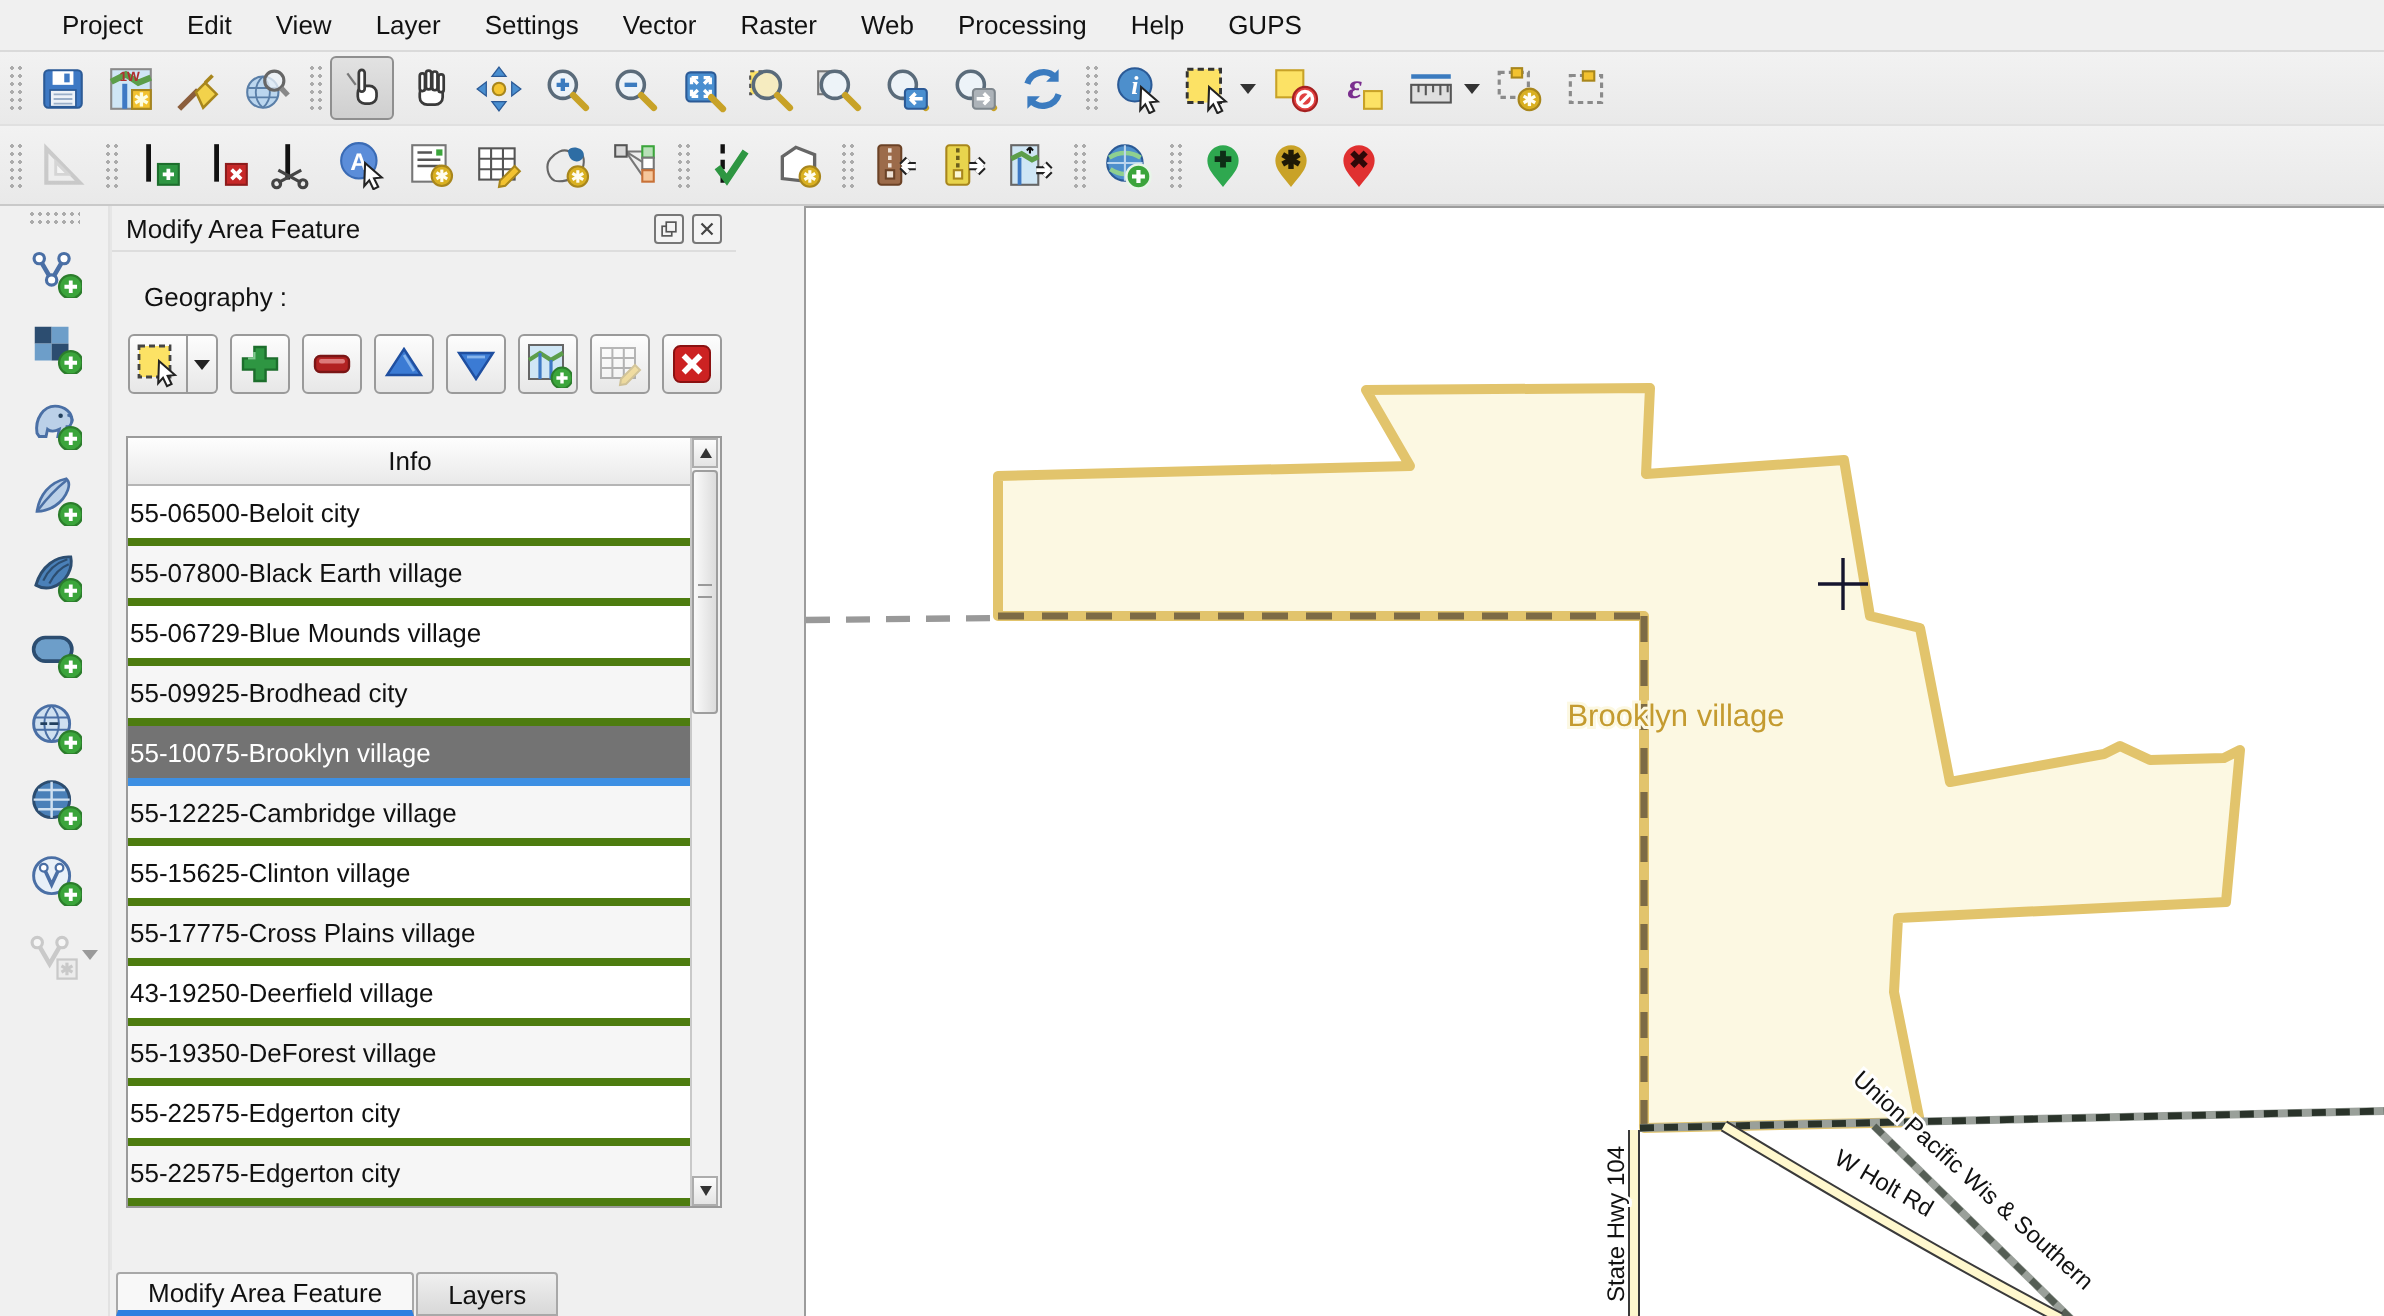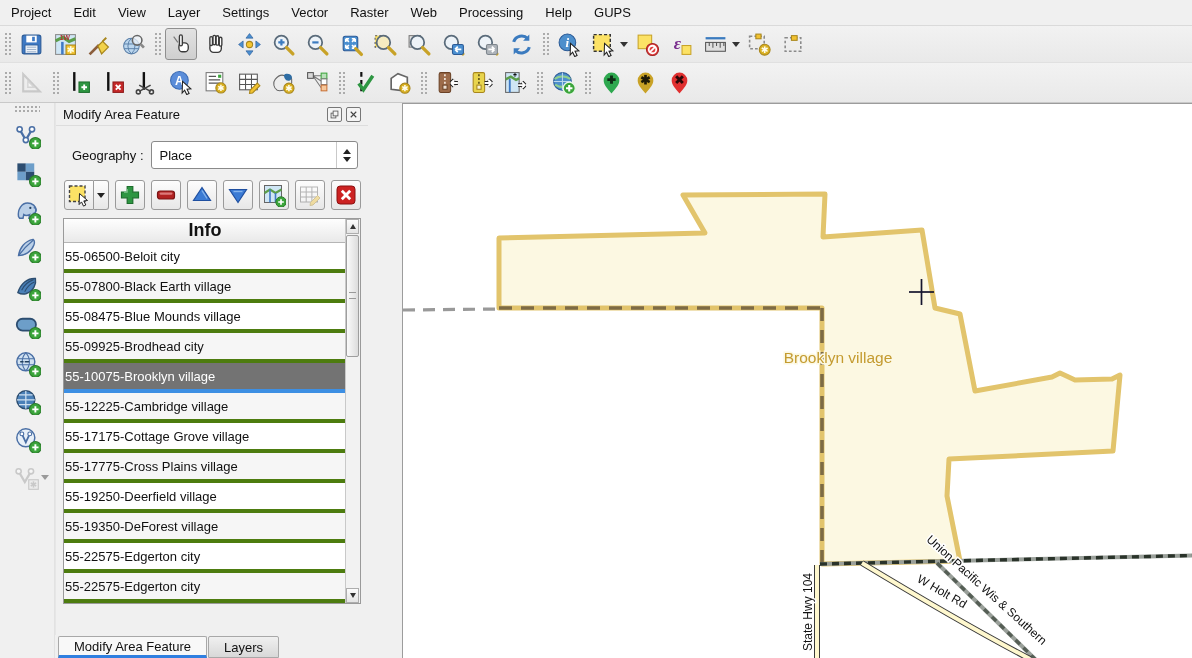--- a/index.html
+++ b/index.html
@@ -1,20 +1,20 @@
 <!DOCTYPE html>
 <html><head>
 <meta charset="utf-8">
 <style>
   html,body{margin:0;padding:0}
   body{width:1192px;height:658px;position:relative;overflow:hidden;
        font-family:"Liberation Sans",sans-serif;background:#F0F0F0;color:#111;}
   
   #menubar{position:absolute;left:0;top:0;width:1192px;height:26px;background:#F0F0F0;
-           border-bottom:1px solid #DADADA;display:flex;align-items:center;padding-left:0;box-sizing:border-box}
+           border-bottom:1px solid #DADADA;display:flex;align-items:center;padding-left:20px;box-sizing:border-box}
   .menu-item{font-size:13px;padding:4px 11px;cursor:default}
   
   .toolbar{position:absolute;left:0;width:1192px;display:flex;align-items:center;background:linear-gradient(#F2F2F2,#E9E9E9);box-sizing:border-box}
   #toolbar1{top:26px;height:37px;border-bottom:1px solid #E0E0E0}
   #toolbar2{top:63px;height:40px;border-bottom:1px solid #C9C9C9}
   .tbtn{width:32px;height:32px;border:1px solid transparent;background:transparent;padding:0;margin:0 1px;
         display:inline-flex;align-items:center;justify-content:center;border-radius:3px}
   .tbtn svg{width:25px;height:25px}
   .tbtn.pressed{background:linear-gradient(#E2E2E2,#CFCFCF);border:1px solid #8F8F8F}
   .tbtn.disabled{opacity:.42}
@@ -50,21 +50,21 @@
   .pbtn svg{width:24px;height:24px}
   .pbtn.disabled svg{opacity:.4}
   .pcombo{display:flex}
   .pcombo .pbtn{border-top-right-radius:0;border-bottom-right-radius:0}
   .pcombo .pdrop{width:15px;height:30px;border:1px solid #9A9A9A;border-left:none;border-radius:0 3px 3px 0;
         background:linear-gradient(#FDFDFD,#E7E7E7);display:inline-flex;align-items:center;justify-content:center;padding:0}
   .pcombo .pdrop i{width:0;height:0;border-left:4px solid transparent;border-right:4px solid transparent;border-top:5px solid #222}
   
   .p-list{position:absolute;left:7px;right:7px;top:115px;height:384px;border:1px solid #9A9A9A;background:#fff;overflow:hidden}
   .l-head{position:absolute;left:0;right:14px;top:0;height:23px;background:linear-gradient(#FEFEFE,#E9E9E9);
-          border-bottom:1px solid #B5B5B5;display:flex;align-items:center;justify-content:center;font-weight:bold;font-size:18px}
+          border-bottom:1px solid #B5B5B5;display:flex;align-items:center;justify-content:center;font-weight:normal;font-size:13px}
   .l-rows{position:absolute;left:0;right:14px;top:24px;bottom:0;overflow:hidden}
   .l-row{height:26px;display:flex;align-items:center;font-size:13px;padding-left:1px;border-bottom:4px solid #4d7c0f;background:#fff}
   .l-row:nth-child(even){background:#F6F6F6}
   .l-row.sel{background:#737373;color:#fff;border-bottom-color:#3D8FE3}
   .sbar{position:absolute;right:0;top:0;width:14px;bottom:0;background:#F2F2F2;border-left:1px solid #C9C9C9}
   .sb-btn{position:absolute;left:0;width:13px;height:15px;background:linear-gradient(#FCFCFC,#E4E4E4);border:1px solid #ADADAD;box-sizing:border-box;
           display:flex;align-items:center;justify-content:center}
   .sb-up{top:0}.sb-dn{bottom:0}
   .sb-thumb{position:absolute;left:0;top:16px;width:13px;height:122px;background:linear-gradient(90deg,#FAFAFA,#DCDCDC);
           border:1px solid #9E9E9E;border-radius:2px;box-sizing:border-box}
@@ -572,27 +572,20 @@
         </svg>
     </button>
     <button class="winbtn">
       <svg viewBox="0 0 16 16">
           <path d="M4 4l8 8M12 4l-8 8" stroke="#444" stroke-width="1.6"></path>
         </svg>
     </button>
   </div>
   <div class="p-geo">
     <label>Geography :</label>
-    <div class="combo">
-      <span class="val">Place</span>
-      <span class="spin">
-          <i class="tri-up"></i>
-          <i class="tri-dn"></i>
-        </span>
-    </div>
   </div>
   <div class="p-btns" id="panelbtns">
       <span class="pcombo">
         <button class="pbtn">
           <svg viewBox="0 0 24 24">
             <rect x="2.5" y="3" width="15.5" height="15.5" fill="#FCE265" stroke="#444" stroke-width="1.4" stroke-dasharray="3 2"></rect>
             <path transform="translate(12.5,10.5)" d="M0 0l8 7-3.7.4 2 4.1-2.3 1.1-2-4.2-2.4 2.7z" fill="#fff" stroke="#222" stroke-width="1"></path>
           </svg>
         </button>
         <button class="pdrop">
@@ -644,27 +637,27 @@
           <rect x="3" y="3" width="18" height="18" rx="3.2" fill="#CC2222" stroke="#8B1111"></rect>
           <path d="M7.8 7.8l8.4 8.4M16.2 7.8l-8.4 8.4" stroke="#fff" stroke-width="2.8"></path>
         </svg>
       </button>
     </div>
   <div class="p-list">
     <div class="l-head">Info</div>
     <div class="l-rows" id="listrows">
         <div class="l-row">55-06500-Beloit city</div>
         <div class="l-row">55-07800-Black Earth village</div>
-        <div class="l-row">55-08475-Blue Mounds village</div>
+        <div class="l-row">55-06729-Blue Mounds village</div>
         <div class="l-row">55-09925-Brodhead city</div>
         <div class="l-row sel">55-10075-Brooklyn village</div>
         <div class="l-row">55-12225-Cambridge village</div>
-        <div class="l-row">55-17175-Cottage Grove village</div>
+        <div class="l-row">55-15625-Clinton village</div>
         <div class="l-row">55-17775-Cross Plains village</div>
-        <div class="l-row">55-19250-Deerfield village</div>
+        <div class="l-row">43-19250-Deerfield village</div>
         <div class="l-row">55-19350-DeForest village</div>
         <div class="l-row">55-22575-Edgerton city</div>
         <div class="l-row">55-22575-Edgerton city</div>
       </div>
     <div class="sbar">
       <div class="sb-btn sb-up">
           <i class="tri-up-s"></i>
         </div>
       <div class="sb-thumb">
           <div class="sb-grip"></div>

